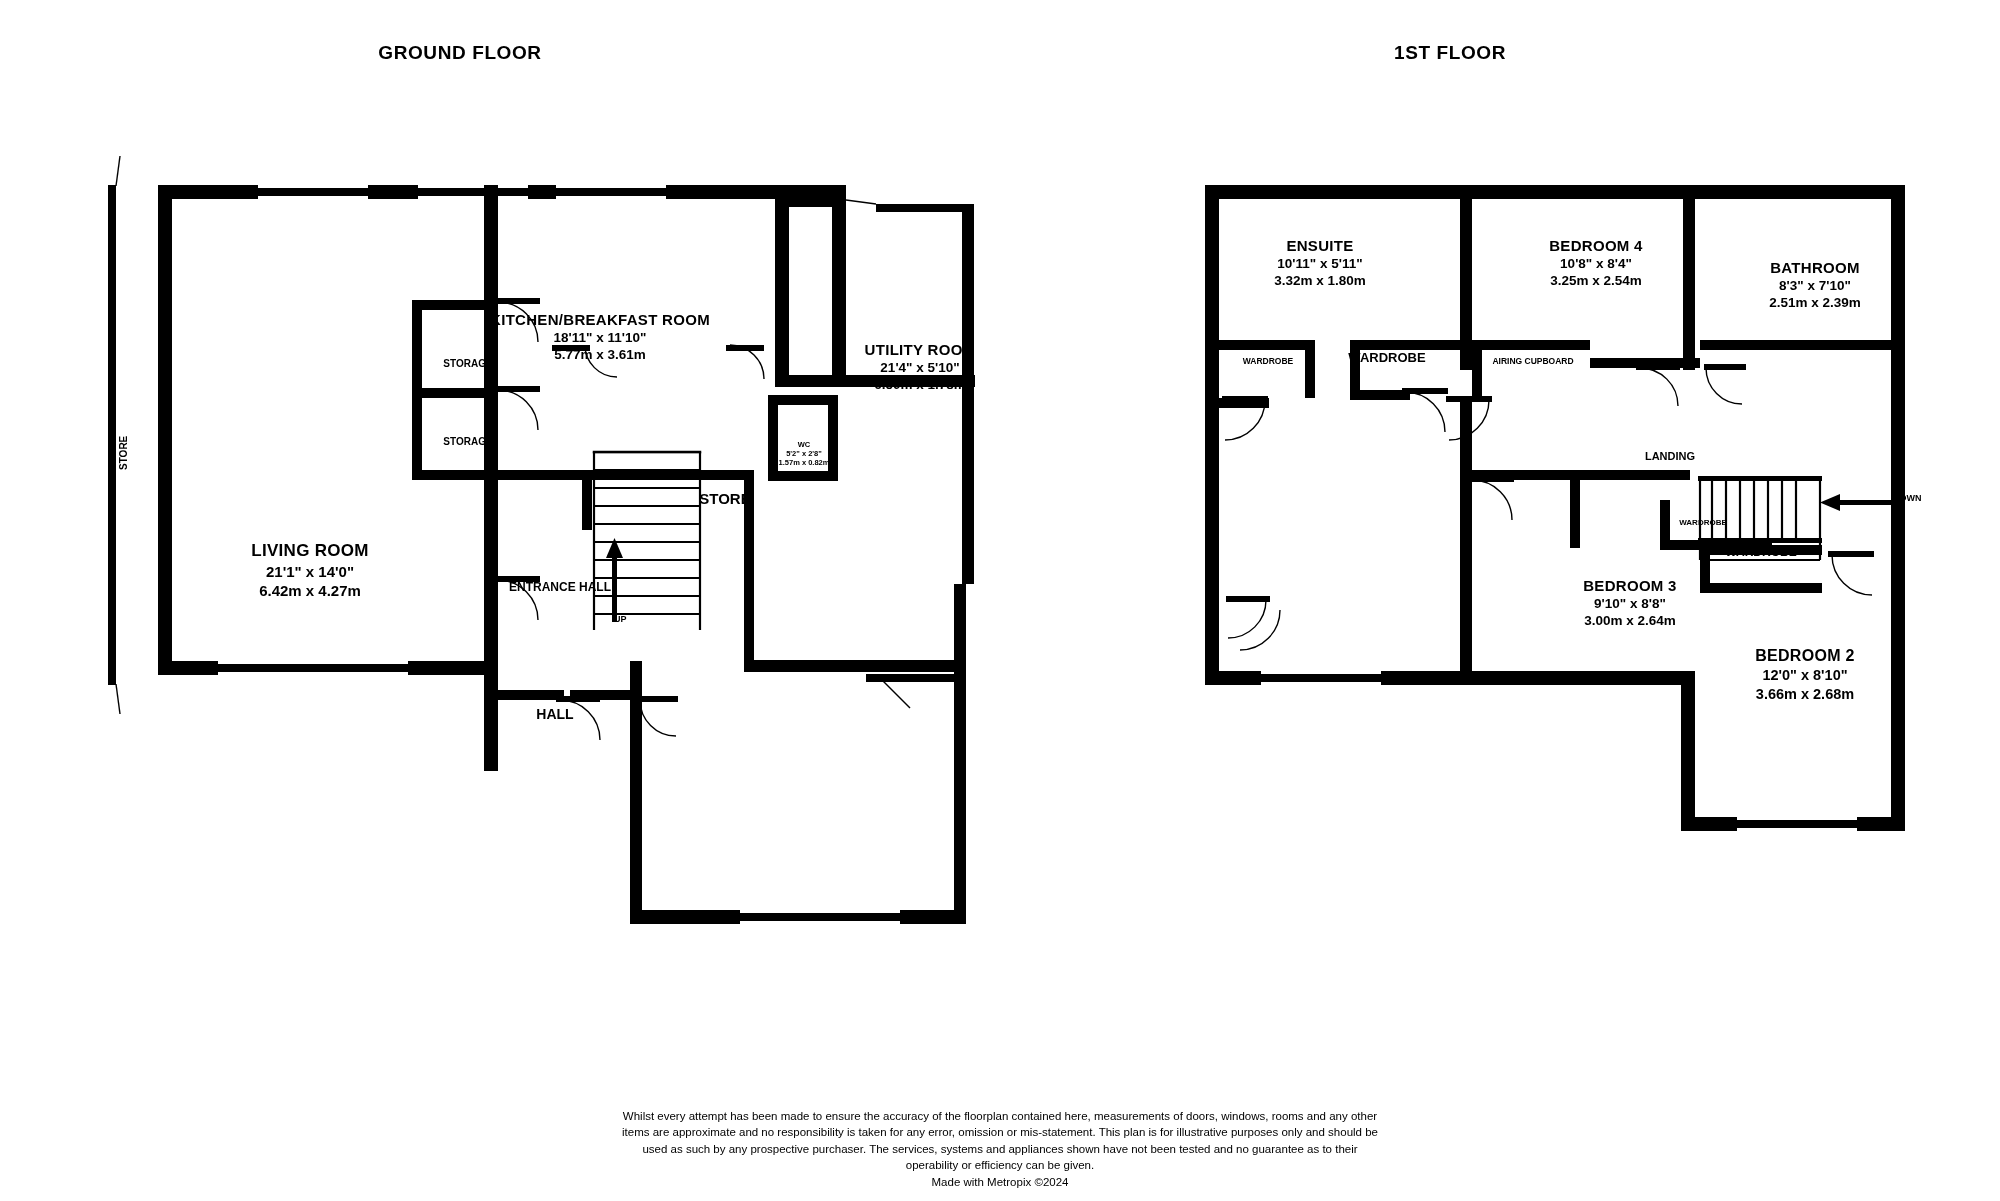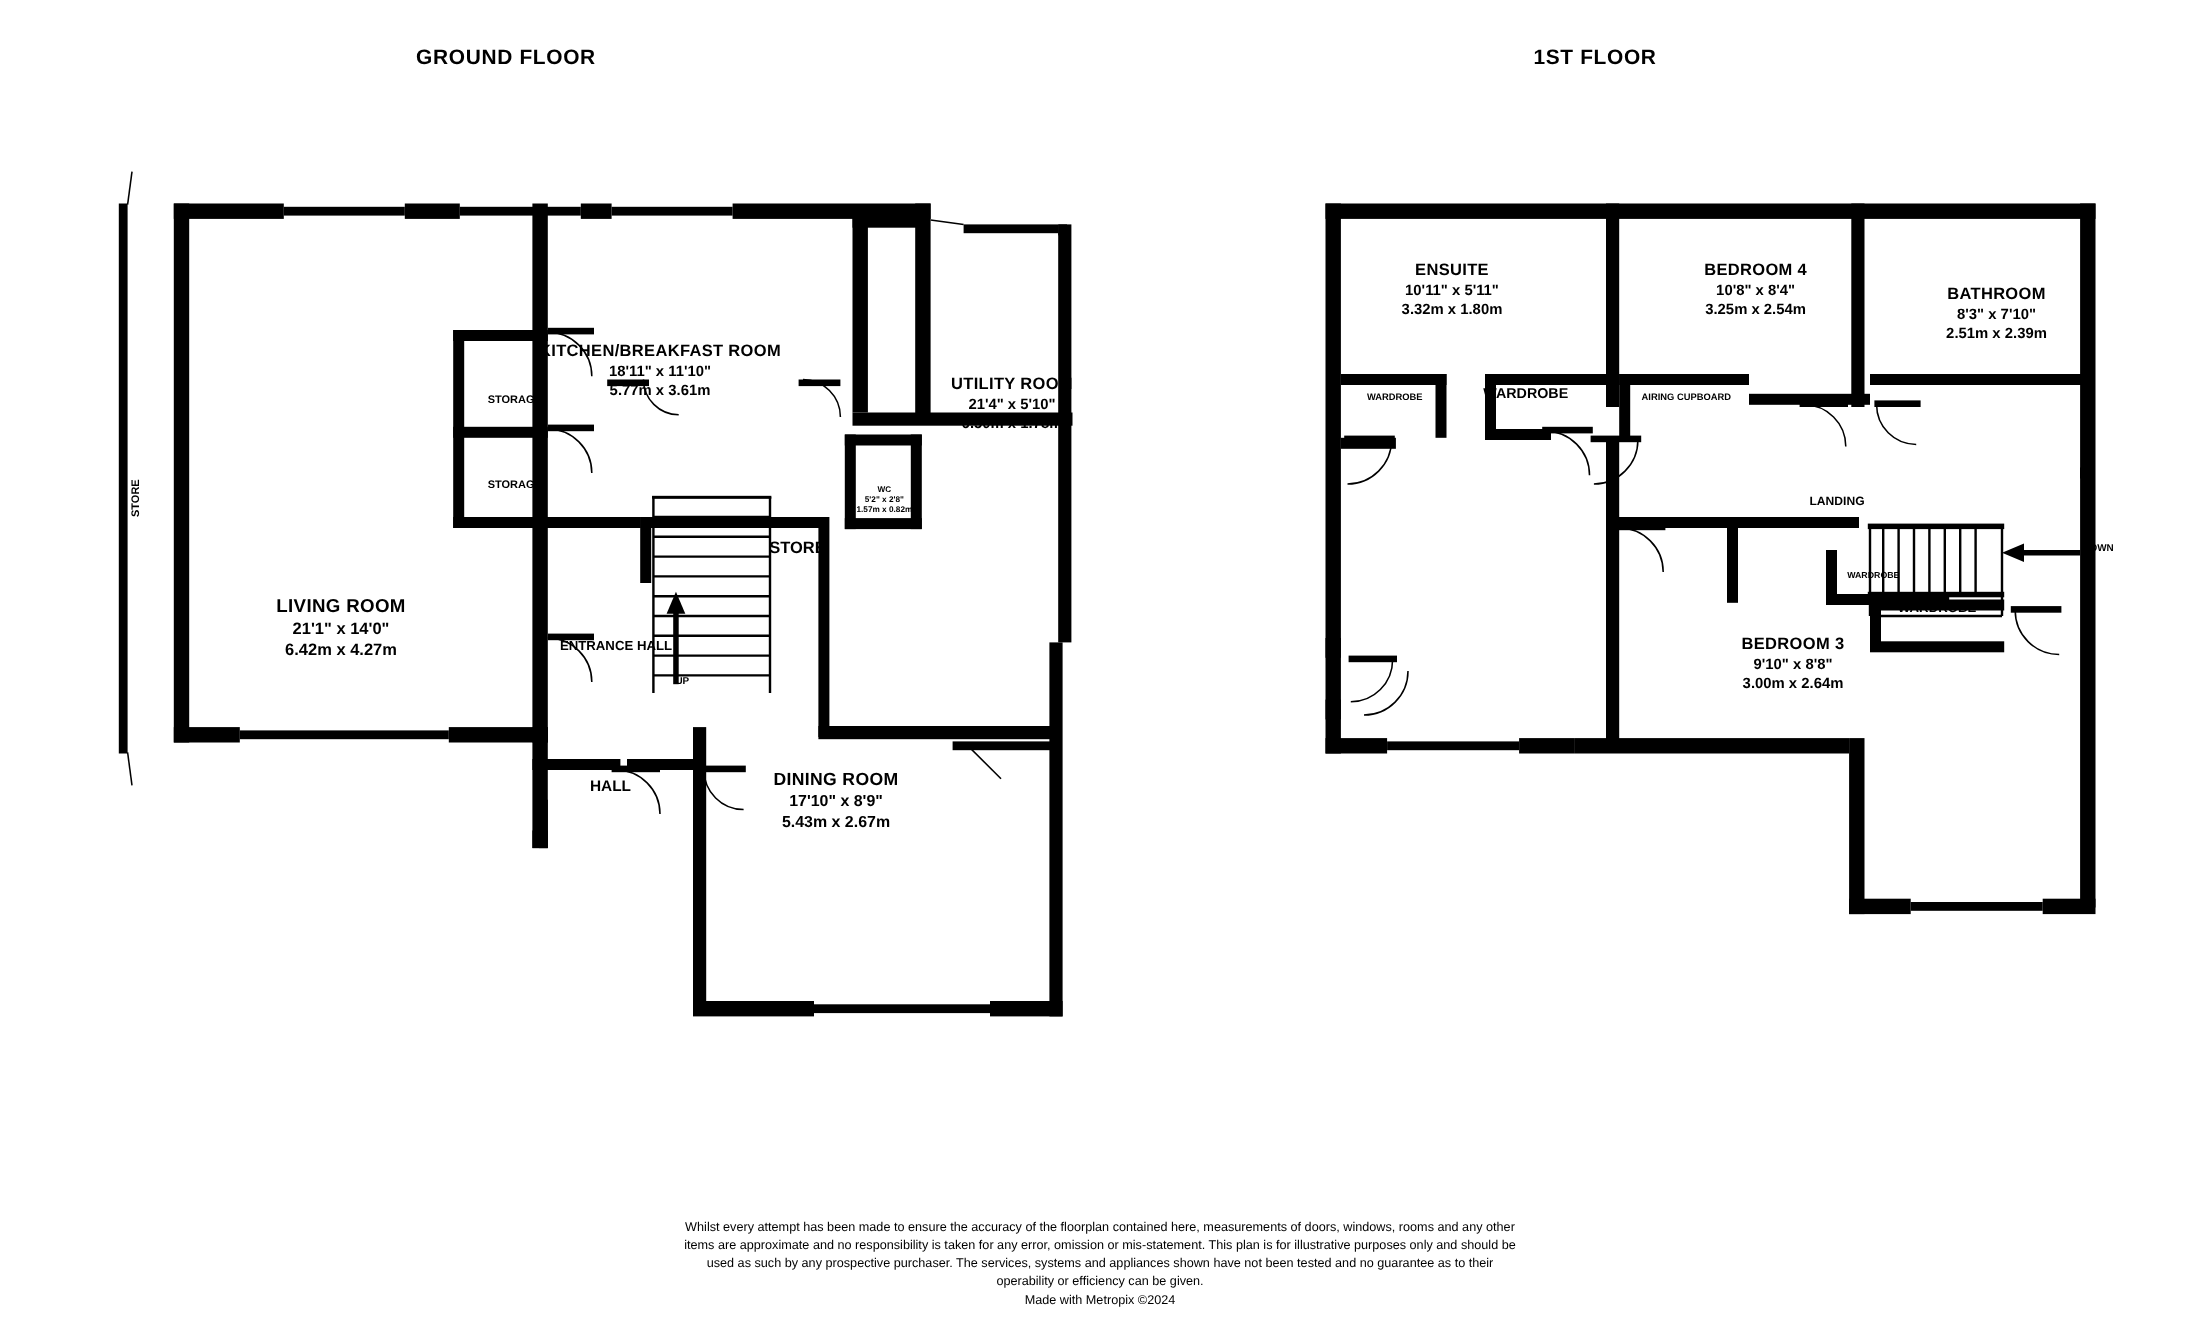--- a/index.html
+++ b/index.html
@@ -343,25 +343,20 @@
     <div class="dim" style="font-size:15px;">6.42m  x 4.27m</div>
   </div>
 
   <div class="small-label" style="left:490px; top:580px; width:140px; font-size:12px;">ENTRANCE HALL</div>
   <div class="arrow-label" style="left:614px; top:614px;">UP</div>
 
   <div class="small-label" style="left:670px; top:490px; width:110px; font-size:15px;">STORE</div>
 
   <div class="small-label" style="left:510px; top:706px; width:90px; font-size:14px;">HALL</div>
 
-  <div class="room-label" style="left:610px; top:700px; width:300px;">
-    <div class="nm" style="font-size:16px;">DINING ROOM</div>
-    <div class="dim" style="font-size:14.5px;">17'10"  x 8'9"</div>
-    <div class="dim" style="font-size:14.5px;">5.43m  x 2.67m</div>
-  </div>
 
   <div class="room-label" style="left:1190px; top:236px; width:260px;">
     <div class="nm">ENSUITE</div>
     <div class="dim">10'11"  x 5'11"</div>
     <div class="dim">3.32m  x 1.80m</div>
   </div>
 
   <div class="room-label" style="left:1466px; top:236px; width:260px;">
     <div class="nm">BEDROOM 4</div>
     <div class="dim">10'8"  x 8'4"</div>
@@ -384,20 +379,25 @@
   <div class="tiny-label" style="left:1672px; top:518px; width:62px; font-size:8px;">WARDROBE</div>
   <div class="small-label" style="left:1702px; top:545px; width:118px; font-size:12px;">WARDROBE</div>
   <div class="arrow-label" style="left:1848px; top:493px;padding-left:45px;">DOWN</div>
 
   <div class="room-label" style="left:1500px; top:576px; width:260px;">
     <div class="nm">BEDROOM 3</div>
     <div class="dim">9'10"  x 8'8"</div>
     <div class="dim">3.00m  x 2.64m</div>
   </div>
 
+  <div class="room-label" style="left:1670px; top:646px; width:270px;">
+    <div class="nm" style="font-size:16px;">BEDROOM 2</div>
+    <div class="dim" style="font-size:14.5px;">12'0"  x 8'10"</div>
+    <div class="dim" style="font-size:14.5px;">3.66m  x 2.68m</div>
+  </div>
 
   <div class="disclaimer">
     <span>Whilst every attempt has been made to ensure the accuracy of the floorplan contained here, measurements</span>
     <span>of doors, windows, rooms and any other items are approximate and no responsibility is taken for any error,</span>
     <span>omission or mis-statement. This plan is for illustrative purposes only and should be used as such by any</span>
     <span>prospective purchaser. The services, systems and appliances shown have not been tested and no guarantee</span>
     <span>as to their operability or efficiency can be given.</span>
     <span class="made">Made with Metropix ©2024</span>
   </div>
 

